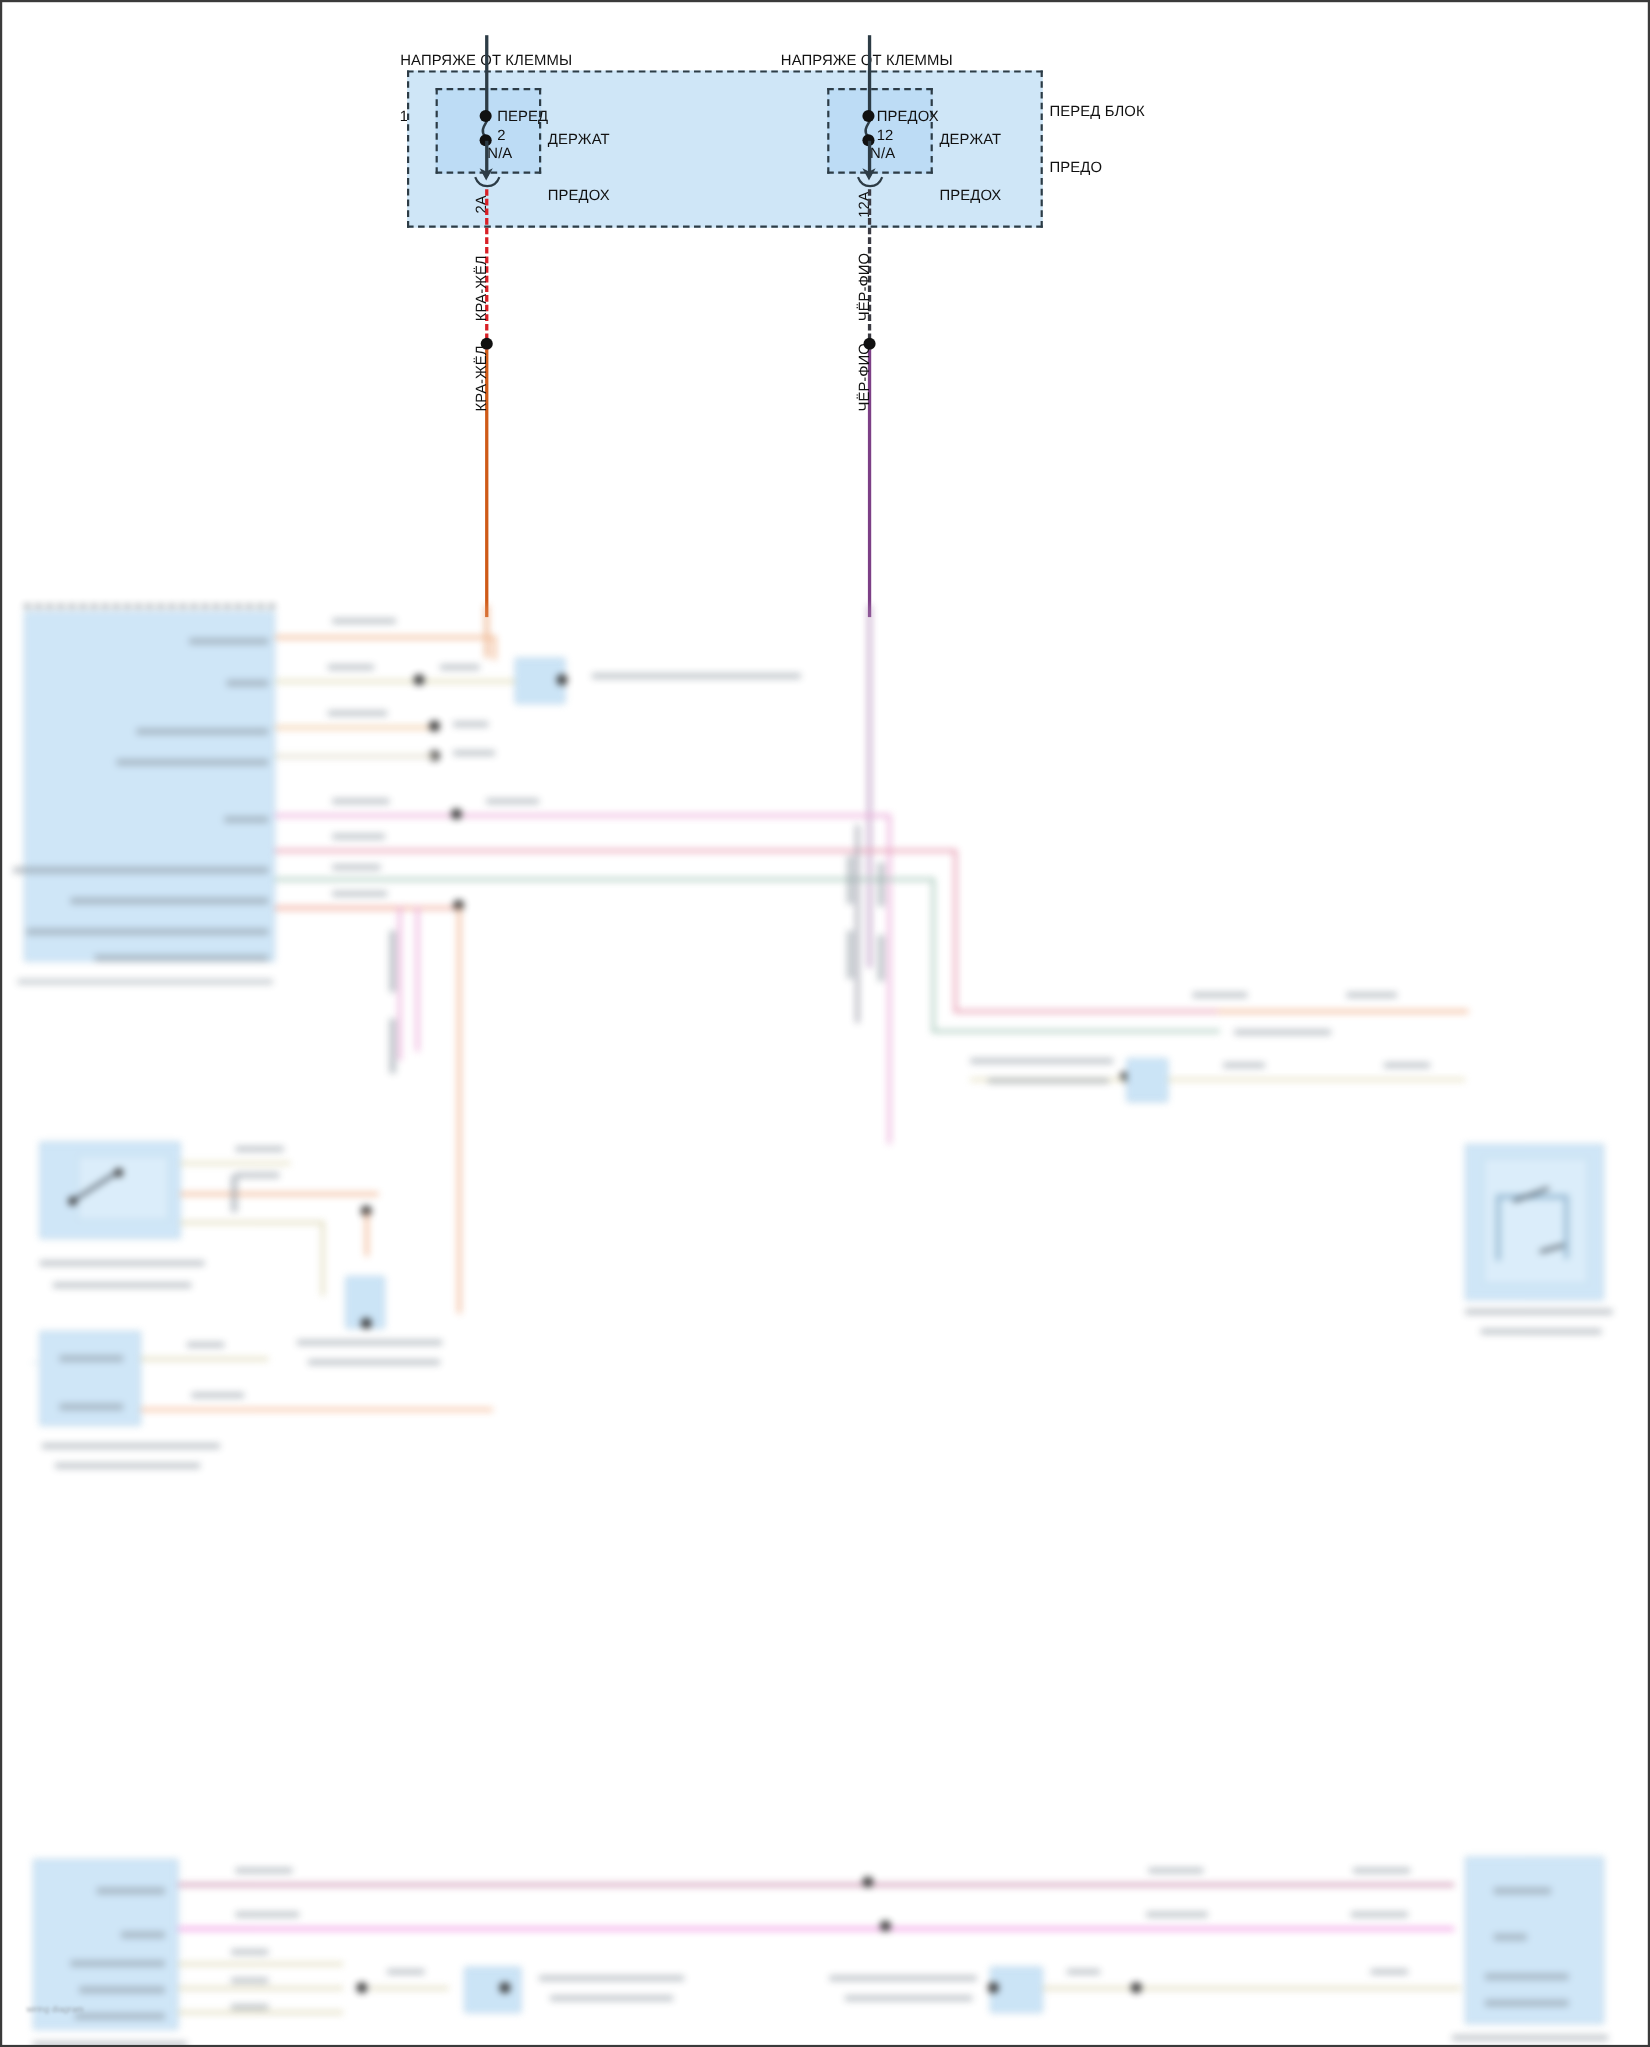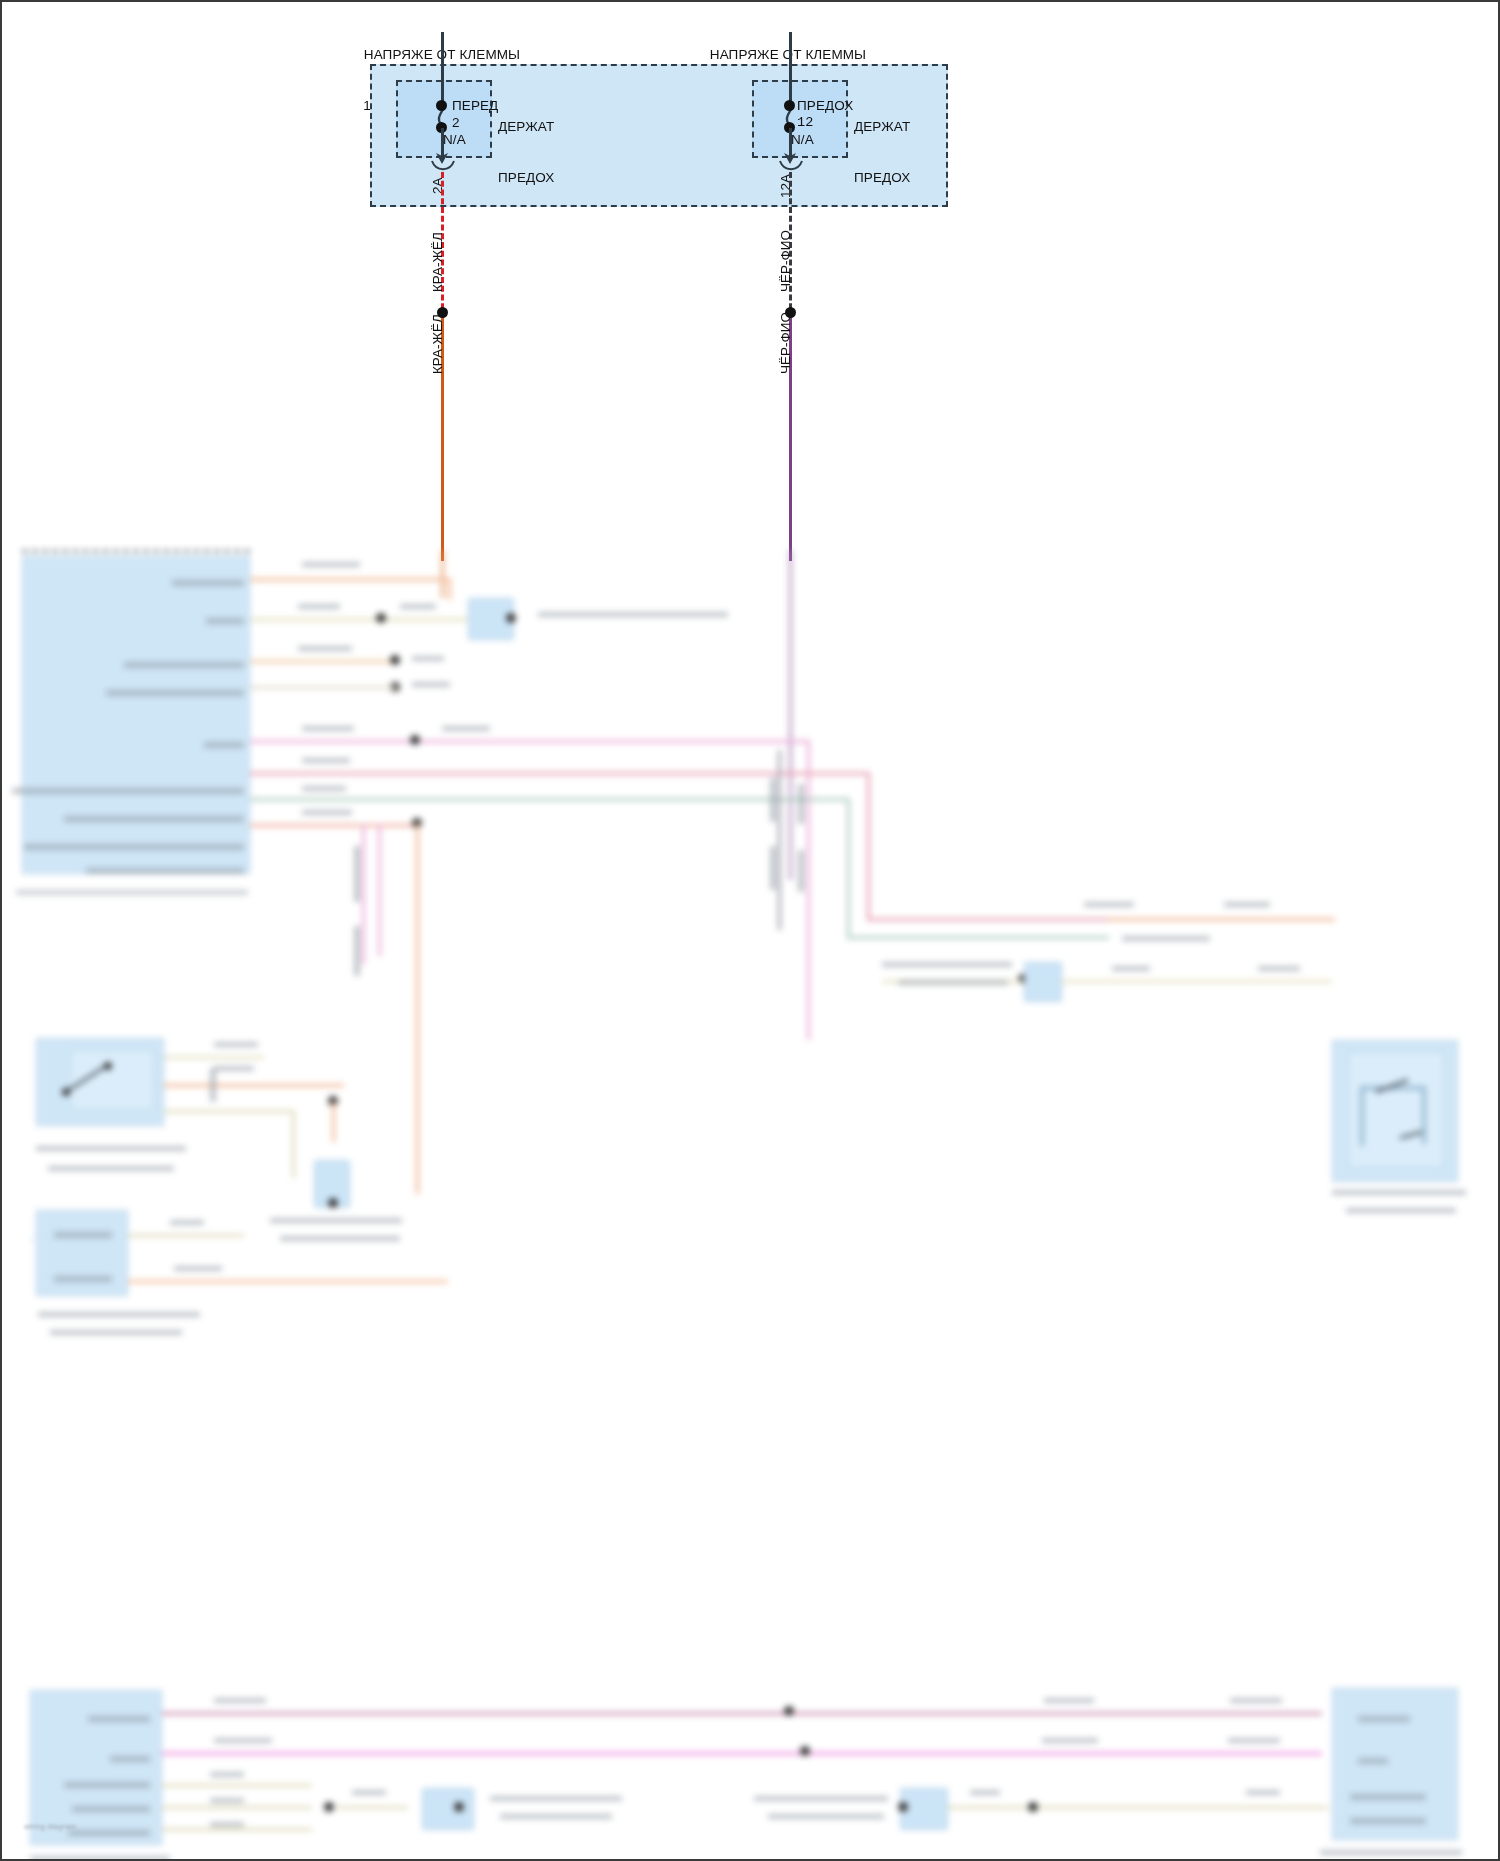--- a/index.html
+++ b/index.html
@@ -113,20 +113,24 @@
   </div>
 
   <div class="txt ctr" style="left:676px;top:10px;width:220px;">
     <div>НАПРЯЖЕ ОТ КЛЕММЫ</div>
     <div>15, НАПРЯЖЕ ГЛАВНОГ</div>
     <div>РЕЛЕ ВКЛЮЧЕНО</div>
   </div>
 
   <div class="dashbox fill-blue" style="left:368px;top:62px;width:578px;height:143px;"></div>
 
+  <div class="txt" style="left:952px;top:56px;">
+    <div>ПЕРЕД БЛОК</div>
+    <div>ПРЕДО</div>
+  </div>
 
   <div class="dashbox fill-blue2" style="left:394px;top:78px;width:96px;height:78px;"></div>
 
   <div class="txt" style="left:496px;top:82px;">
     <div>ДЕРЖАТ</div>
     <div>ПРЕДОХ</div>
   </div>
 
   <div class="wv" style="left:439px;top:30px;height:74px;background:#2d3c46;"></div>
 
@@ -167,21 +171,21 @@
 
   <div class="wv" style="left:787px;top:30px;height:74px;background:#2d3c46;"></div>
 
   <svg class="abs" style="left:778px;top:96px;" width="24" height="34">
     <path d="M9 4 C 19 9, 1 17, 9 26" fill="none" stroke="#2d3c46" stroke-width="2.3"></path>
   </svg>
   <div class="dot" style="left:782px;top:98px;"></div>
   <div class="dot" style="left:782px;top:120px;"></div>
 
   <div class="txt" style="left:795px;top:95px;">ПРЕДОХ</div>
-  <div class="txt" style="left:795px;top:112px;font-family:Liberation Mono, monospace;">12</div>
+  <div class="txt" style="left:795px;top:112px;">12</div>
   <div class="txt" style="left:789px;top:129px;">N/A</div>
 
   <div class="wv" style="left:787px;top:126px;height:32px;background:#2d3c46;"></div>
   <svg class="abs" style="left:780px;top:148px;" width="16" height="16">
     <path d="M8 14 L2 3 L8 6 L14 3 Z" fill="#2d3c46"></path>
   </svg>
 
   <svg class="abs" style="left:776px;top:158px;" width="26" height="14">
     <path d="M2 1 C 6 12, 20 12, 24 1" fill="none" stroke="#2d3c46" stroke-width="2"></path>
   </svg>

